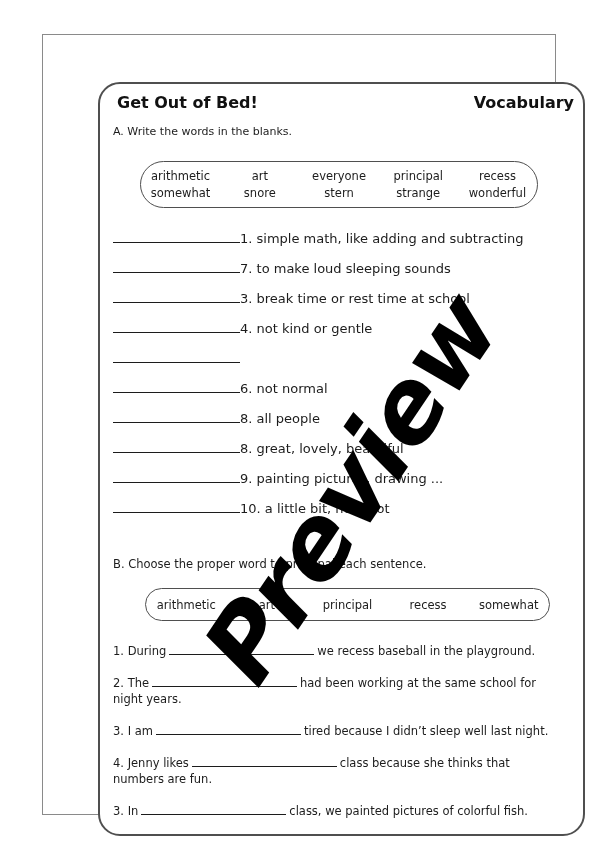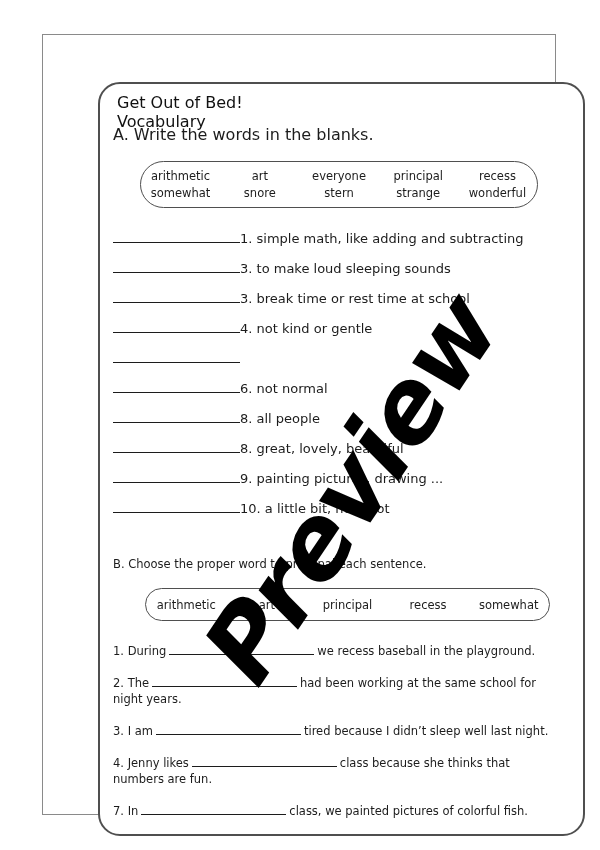--- a/index.html
+++ b/index.html
@@ -13,24 +13,24 @@
     border:1px solid #8a8a8a; background:#fff; box-sizing:border-box;
   }
   .card {
     position:absolute; left:55px; top:47px; width:487px; height:754px;
     border:2px solid #4f4f4f; border-radius:22px; background:#fff;
     box-sizing:border-box;
   }
   .header {
     position:absolute; left:17px; right:9px; top:9px;
     display:flex; justify-content:space-between; align-items:baseline;
-    font-size:16px; font-weight:normal; color:#111;flex-direction:column;
+    font-size:16px; font-weight:bold; color:#111;
   }
   .label-a {
-    position:absolute; left:13px; top:41px; font-size:16px;
+    position:absolute; left:13px; top:41px; font-size:11px;
   }
   .bank-a {
     position:absolute; left:40px; top:77px; width:398px; height:47px;
     border:1.5px solid #4f4f4f; border-radius:24px; box-sizing:border-box;
     display:flex; flex-direction:column; justify-content:center;
   }
   .bank-row { display:flex; }
   .bank-row span { flex:1; text-align:center; font-size:11.5px; line-height:1.4; }
   .items { position:absolute; left:13px; top:146px; font-size:13px; }
   .item { height:30px; white-space:nowrap; }
@@ -89,21 +89,21 @@
         <span>somewhat</span>
         <span>snore</span>
         <span>stern</span>
         <span>strange</span>
         <span>wonderful</span>
       </div>
     </div>
 
     <div class="items">
       <div class="item"><span class="blank-a"></span><span>1. simple math, like adding and subtracting</span></div>
-      <div class="item"><span class="blank-a"></span><span>3. to make loud sleeping sounds</span></div>
+      <div class="item"><span class="blank-a"></span><span>7. to make loud sleeping sounds</span></div>
       <div class="item"><span class="blank-a"></span><span>3. break time or rest time at school</span></div>
       <div class="item"><span class="blank-a"></span><span>4. not kind or gentle</span></div>
       <div class="item"><span class="blank-a"></span></div>
       <div class="item"><span class="blank-a"></span><span>6. not normal</span></div>
       <div class="item"><span class="blank-a"></span><span>8. all people</span></div>
       <div class="item"><span class="blank-a"></span><span>8. great, lovely, beautiful</span></div>
       <div class="item"><span class="blank-a"></span><span>9. painting pictures, drawing ...</span></div>
       <div class="item"><span class="blank-a"></span><span>10. a little bit, not a lot</span></div>
     </div>
 
@@ -128,21 +128,21 @@
       </div>
       <div class="sentence">
         <span>3. I am</span><span class="blank-b"></span><span>tired because I didn’t sleep well last night.</span>
         <div></div>
       </div>
       <div class="sentence">
         <span>4. Jenny likes</span><span class="blank-b"></span><span>class because she thinks that</span>
         <div>numbers are fun.</div>
       </div>
       <div class="sentence">
-        <span>7. In</span><span class="blank-b"></span><span>class, we painted pictures of colorful fish.</span>
+        <span>3. In</span><span class="blank-b"></span><span>class, we painted pictures of colorful fish.</span>
         <div></div>
       </div>
     </div>
 
   </div>
 </div>
 
 <div class="watermark">Preview</div>
 
 </body></html>

